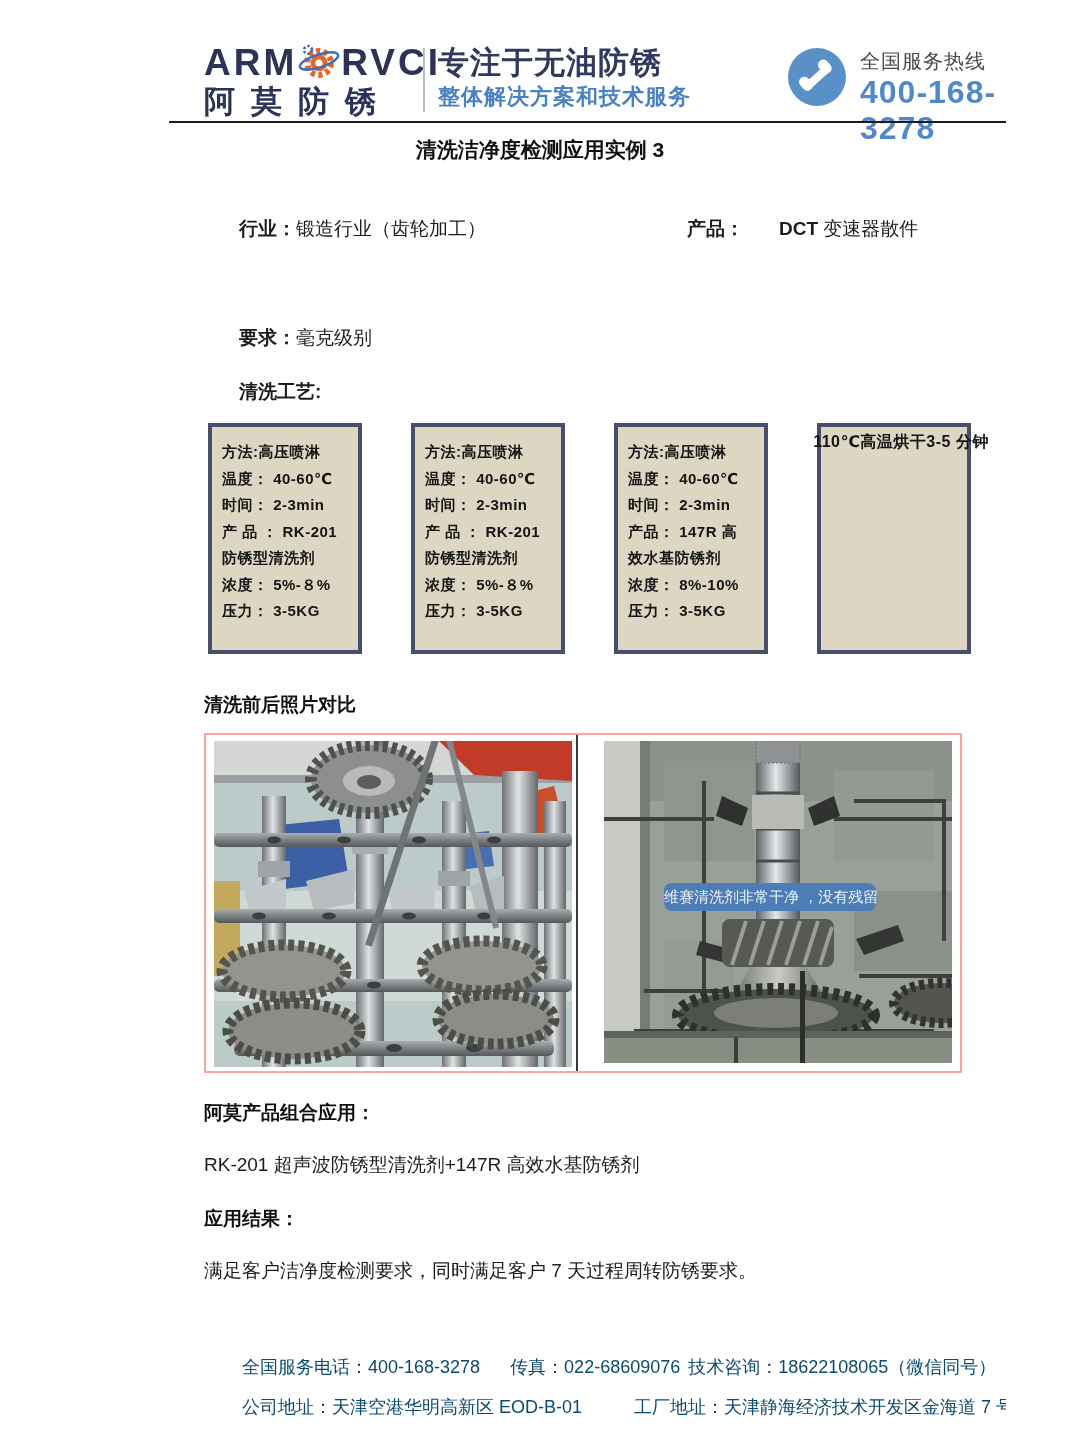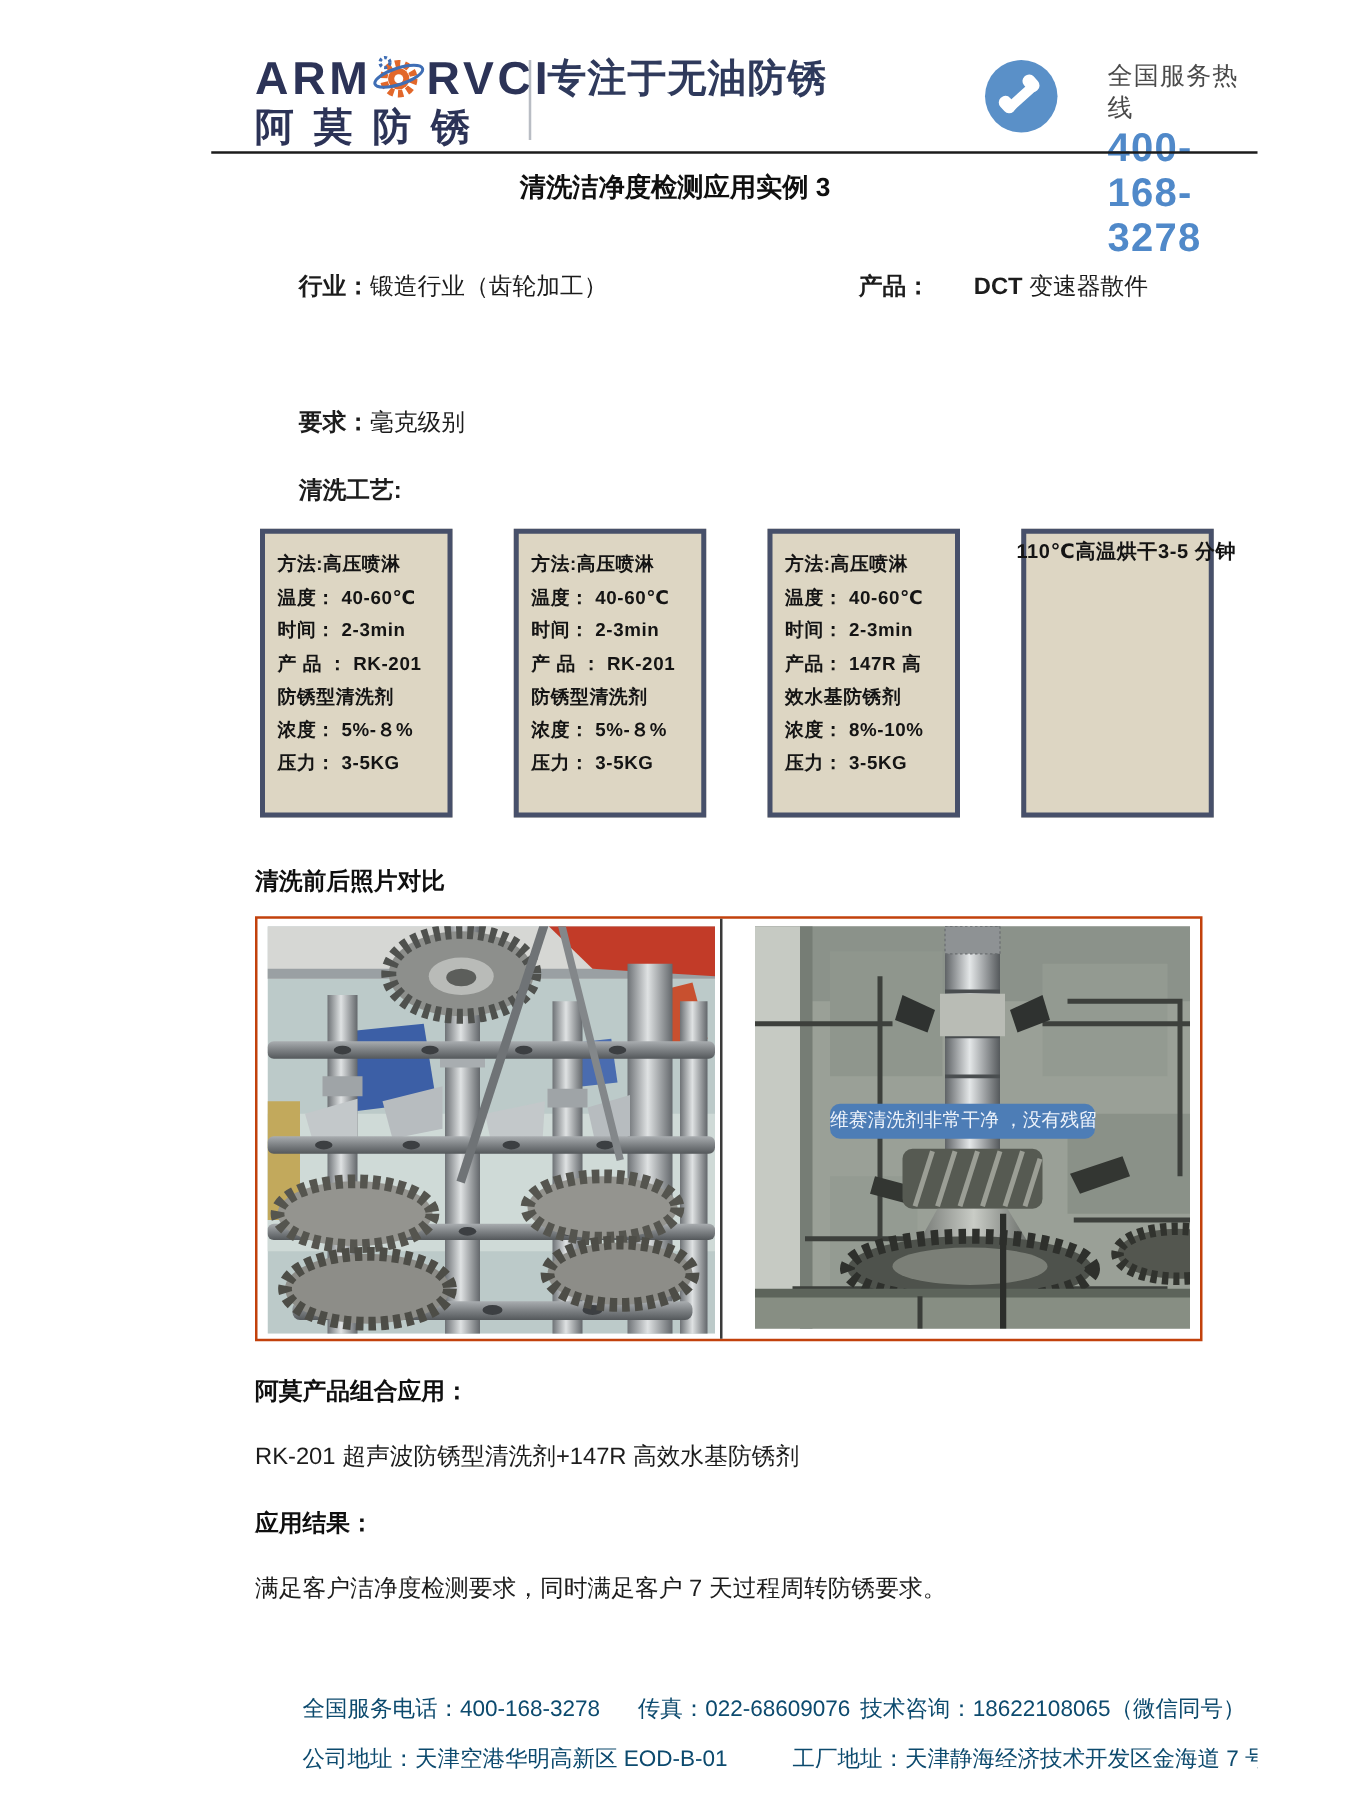--- a/index.html
+++ b/index.html
@@ -12,21 +12,21 @@
   }
   
   .logo-block { position:absolute; left:130px; top:42px; }
   .logo-en { font-size:37px; font-weight:800; color:#2c3357; letter-spacing:3px; line-height:40px; display:flex; align-items:center; }
   .logo-gear { display:inline-block; width:42px; height:42px; margin:0 1px; position:relative; top:-1px; }
   .logo-cn { font-size:31px; font-weight:700; color:#2c3357; letter-spacing:16px; line-height:36px; margin-top:0px; white-space:nowrap; }
   .logo-divider { position:absolute; left:349px; top:48px; width:2px; height:64px; background:#b9bdc4; }
   .tagline { position:absolute; left:364px; top:46px; }
   .tagline-1 { font-size:31px; font-weight:800; color:#2f3a5c; line-height:34px; letter-spacing:1px; }
   .tagline-2 { font-size:22px; font-weight:800; color:#4a80c4; line-height:30px; margin-top:2px; letter-spacing:1px; }
-  .hotline { position:absolute; left:714px; top:48px; display:flex; align-items:flex-start;gap:26px; }
+  .hotline { position:absolute; left:714px; top:48px; display:flex; align-items:flex-start; }
   .phone-circle { width:58px; height:58px; border-radius:50%; background:#5a90c8; flex:0 0 auto; position:relative; }
   .hotline-texts { margin-left:14px; }
   .hotline-label { font-size:20px; color:#4a4a4a; line-height:26px; letter-spacing:1px; }
   .hotline-number { font-size:32px; font-weight:800; color:#5089c9; line-height:36px; letter-spacing:1px; }
   .header-rule { position:absolute; left:95px; top:121px; width:850px; height:2px; background:#1c1c1c; }
   
   .doc-title { position:absolute; left:0; top:136px; width:100%; text-align:center; font-size:21px; font-weight:800; color:#0f0f0f; }
   .row { position:absolute; left:130px; font-size:19px; color:#1c1c1c; white-space:nowrap; }
   .row b { font-weight:800;margin-left:35px; }
   .row .col2 { position:absolute; left:448px; white-space:nowrap; }
@@ -36,21 +36,21 @@
     position:absolute; top:0; height:231px; width:154px;
     background:#ddd6c3; border:4px solid #47506a;
     padding:12px 8px 0 10px;
   }
   .flow-box .ln { font-size:15px; font-weight:700; color:#141414; line-height:26.5px; white-space:nowrap; letter-spacing:0.5px; }
   .flow-box.centered { display:flex; justify-content:center; padding:0 0 0 14px; }
   .flow-box.centered .ln { font-size:16px; line-height:30px; }
   .flow-arrow { position:absolute; top:523px; width:48px; height:28px; }
   
   .section-head { position:absolute; left:130px; font-size:19px; font-weight:800; color:#0f0f0f; }
-  .photo-frame { position:absolute; left:130px; top:733px; width:758px; height:340px; border:2px solid #c2410c; background:#ffffff; }
+  .photo-frame { position:absolute; left:130px; top:733px; width:758px; height:340px; border:2px solid #fca5a5; background:#ffffff; }
   .photo-divider { position:absolute; left:370px; top:0; width:2px; height:336px; background:#3a3a3a; }
   .photo-left { position:absolute; left:8px; top:6px; width:358px; height:326px; }
   .photo-right { position:absolute; left:398px; top:6px; width:348px; height:322px; }
   .photo-left svg, .photo-right svg { display:block; width:100%; height:100%; }
   .bubble {
     position:absolute; left:60px; top:142px; width:212px; height:28px;
     background:#4d7db6; border-radius:8px; color:#eef3fa;
     font-size:15px; line-height:28px; text-align:center; white-space:nowrap;
   }
   
@@ -77,20 +77,21 @@
           <ellipse cx="21" cy="20" rx="20" ry="6.5" fill="none" stroke="#3f6eb5" stroke-width="2.4" transform="rotate(-18 21 20)"></ellipse>
         </svg></span>
         <span>RVCI</span>
     </div>
     <div class="logo-cn">阿莫防锈</div>
   </div>
   <div class="logo-divider"></div>
 
   <div class="tagline">
     <div class="tagline-1">专注于无油防锈</div>
+    <div class="tagline-2">整体解决方案和技术服务</div>
   </div>
 
   <div class="hotline">
     <div class="phone-circle">
       <svg viewBox="0 0 58 58" style="position:absolute;left:0;top:0;width:58px;height:58px;">
         <g transform="rotate(-42 29 29)" fill="#ffffff">
           <rect x="14" y="25.5" width="30" height="8" rx="4"></rect>
           <rect x="11" y="19" width="10.5" height="15" rx="5"></rect>
           <rect x="36.5" y="19" width="10.5" height="15" rx="5"></rect>
         </g>

